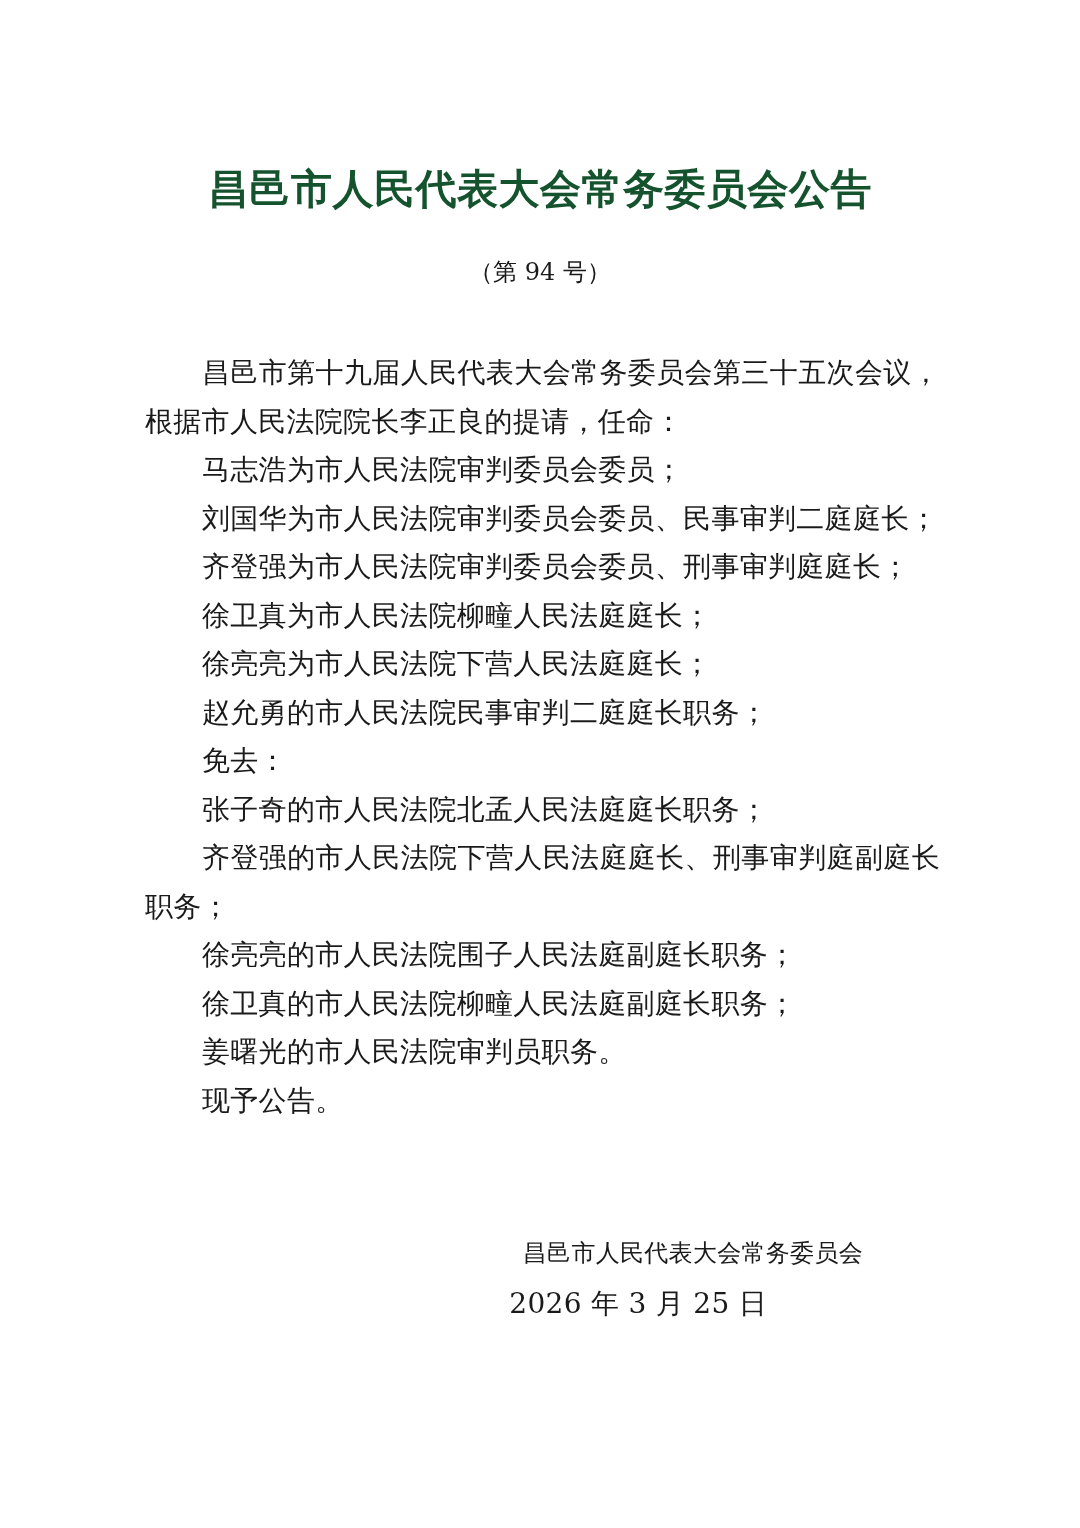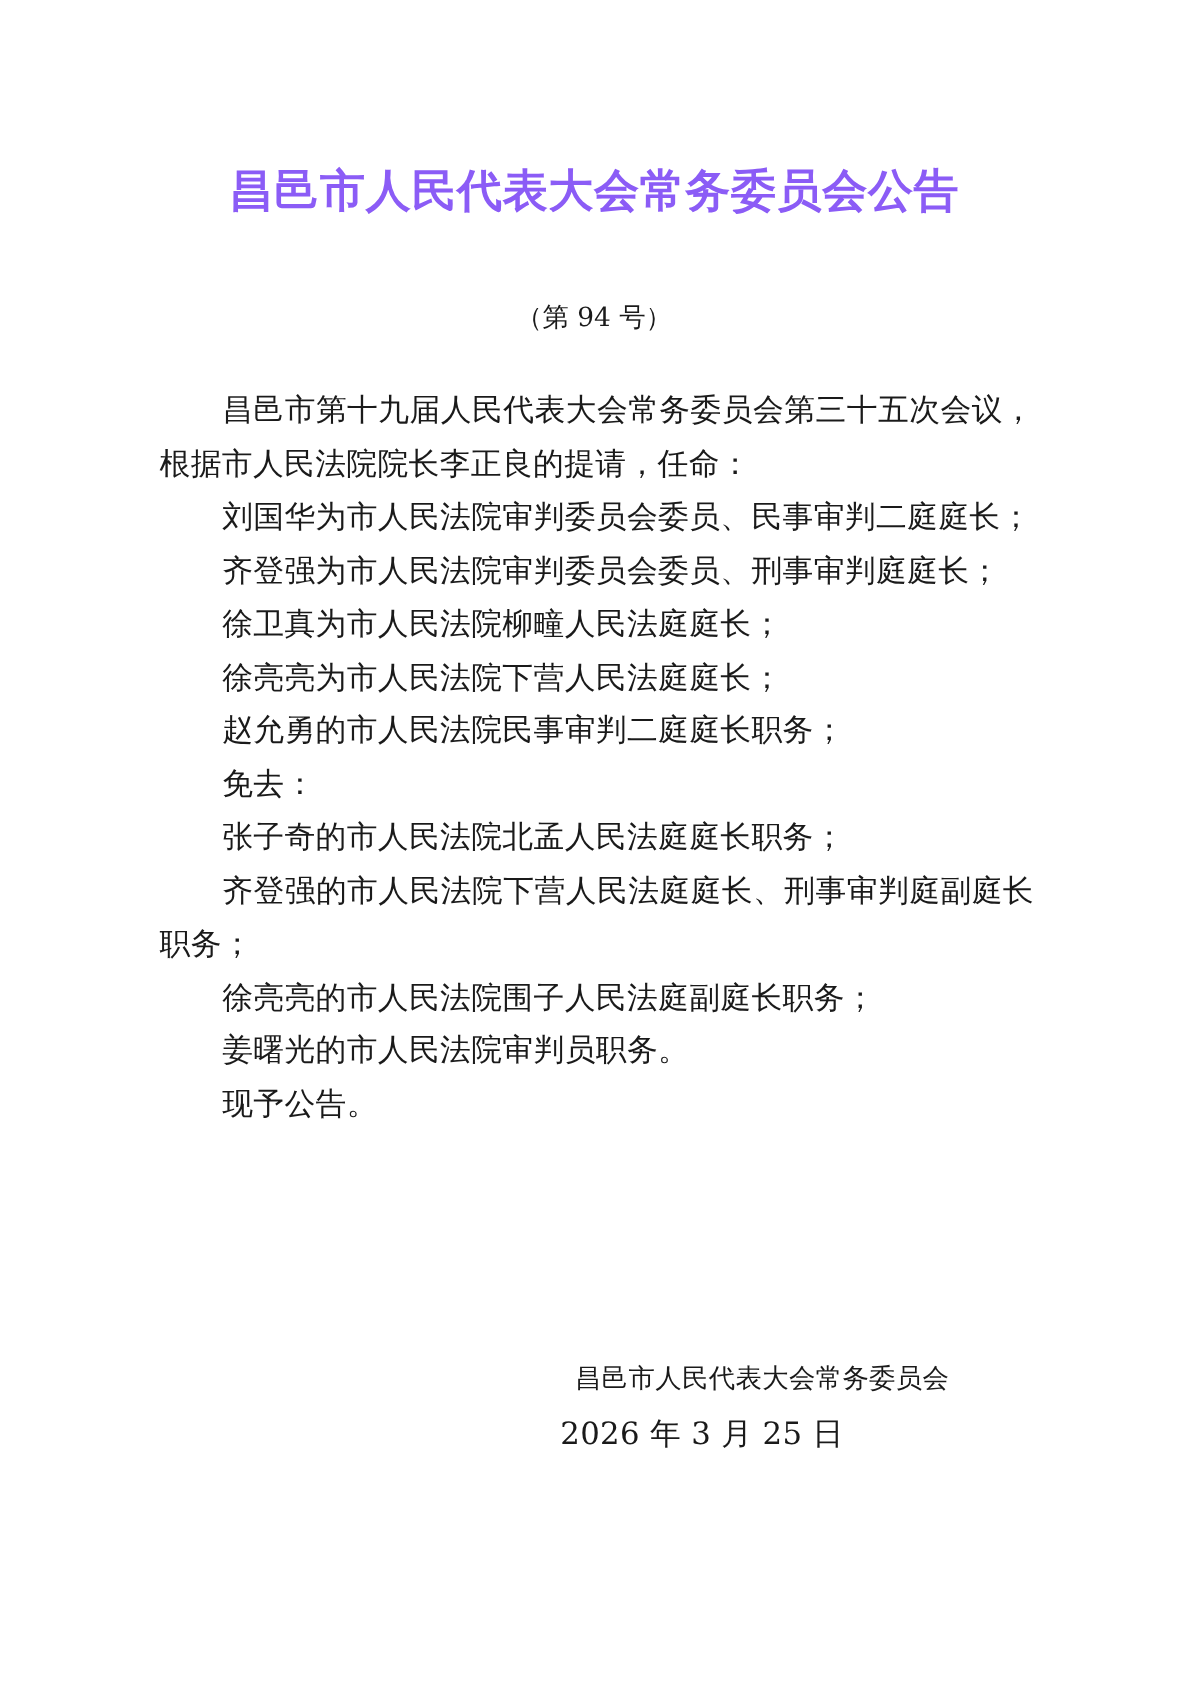--- a/index.html
+++ b/index.html
@@ -14,38 +14,37 @@
     background: #ffffff;
     overflow: hidden;
     font-family: "DejaVu Serif", "Liberation Serif", serif;
     color: #1a1a1a;
   }
   .doc-title {
     position: absolute;
     top: 148px;
     left: 0;
     right: 0;
-    margin: 0;
+    margin: 16px;
     text-align: center;
     font-size: 41px;
     line-height: 50px;
     font-weight: bold;
-    color: #8b5cf6;
+    color: #14532d;
     letter-spacing: 0.5px;
   }
   .doc-number {
     position: absolute;
     top: 255px;
     left: 0;
     right: 0;
     text-align: center;
     font-size: 24px;
     line-height: 34px;
     color: #1a1a1a;
-    margin-top: 16px;
   }
   .doc-body {
     position: absolute;
     top: 349px;
     left: 145px;
     width: 795px;
     font-size: 28px;
     line-height: 48.5px;
     letter-spacing: 0.3px;
     text-align: justify;
@@ -79,29 +78,31 @@
 </head>
 <body>
 
 <div class="page">
   <h1 class="doc-title">昌邑市人民代表大会常务委员会公告</h1>
 
   <div class="doc-number">（第 94 号）</div>
 
   <div class="doc-body">
       <p>昌邑市第十九届人民代表大会常务委员会第三十五次会议，根据市人民法院院长李正良的提请，任命：</p>
+      <p>马志浩为市人民法院审判委员会委员；</p>
       <p>刘国华为市人民法院审判委员会委员、民事审判二庭庭长；</p>
       <p>齐登强为市人民法院审判委员会委员、刑事审判庭庭长；</p>
       <p>徐卫真为市人民法院柳疃人民法庭庭长；</p>
       <p>徐亮亮为市人民法院下营人民法庭庭长；</p>
       <p>赵允勇的市人民法院民事审判二庭庭长职务；</p>
       <p>免去：</p>
       <p>张子奇的市人民法院北孟人民法庭庭长职务；</p>
       <p>齐登强的市人民法院下营人民法庭庭长、刑事审判庭副庭长职务；</p>
       <p>徐亮亮的市人民法院围子人民法庭副庭长职务；</p>
+      <p>徐卫真的市人民法院柳疃人民法庭副庭长职务；</p>
       <p>姜曙光的市人民法院审判员职务。</p>
       <p>现予公告。</p>
     </div>
 
   <div class="doc-signature">昌邑市人民代表大会常务委员会</div>
 
   <div class="doc-date">2026 年 3 月 25 日</div>
 </div>
 
 </body></html>

